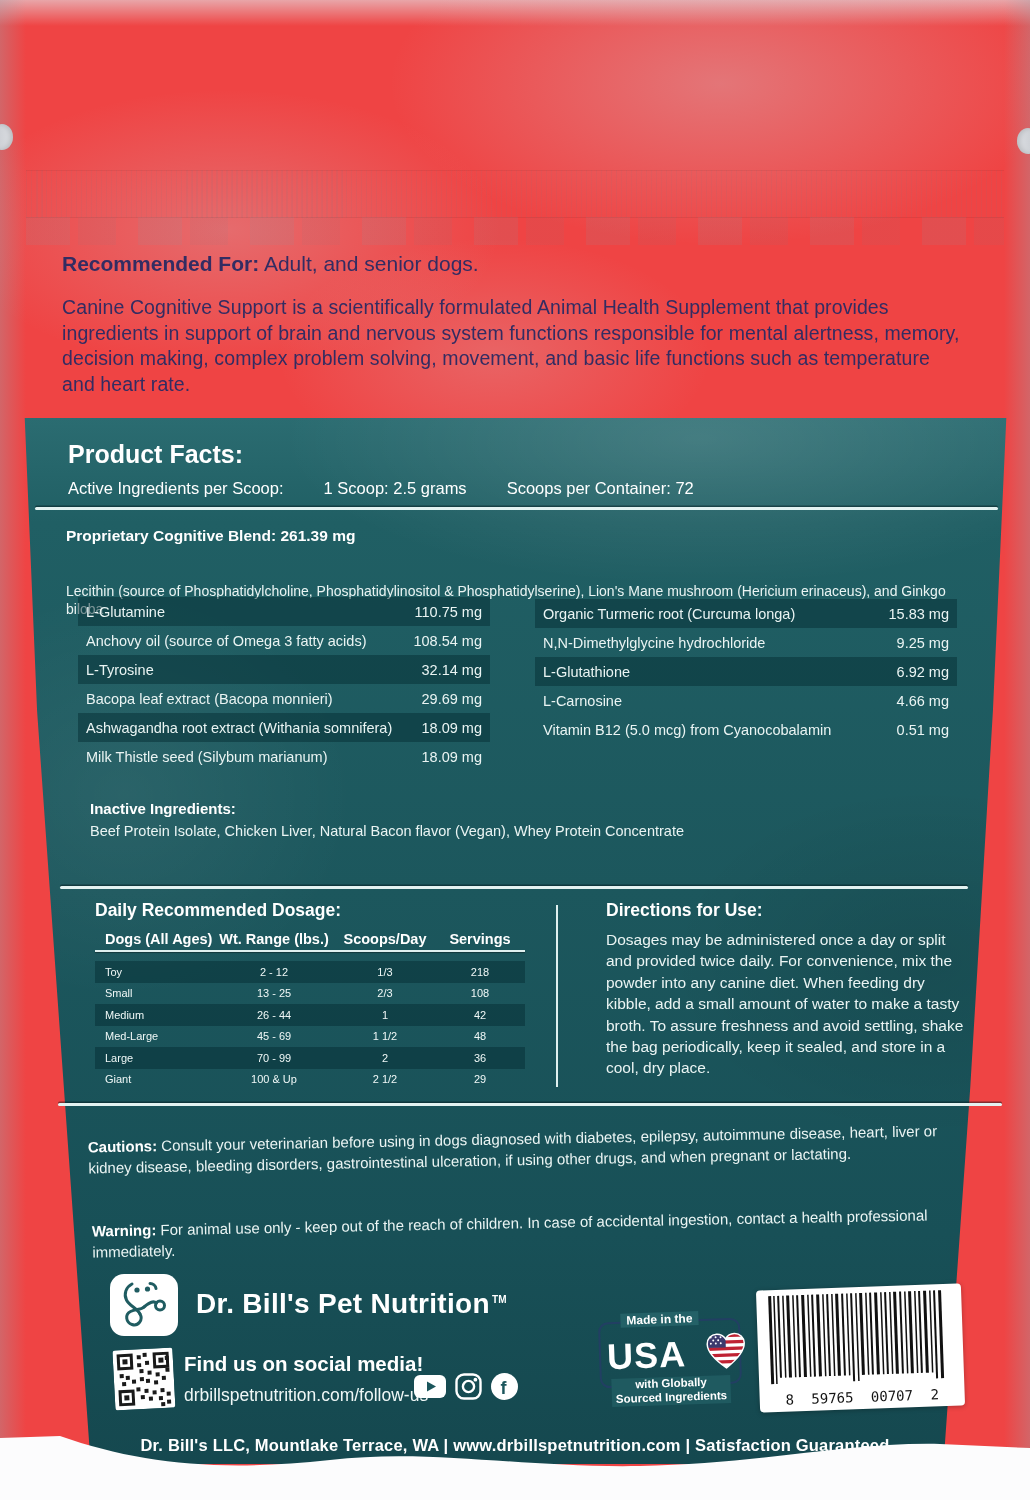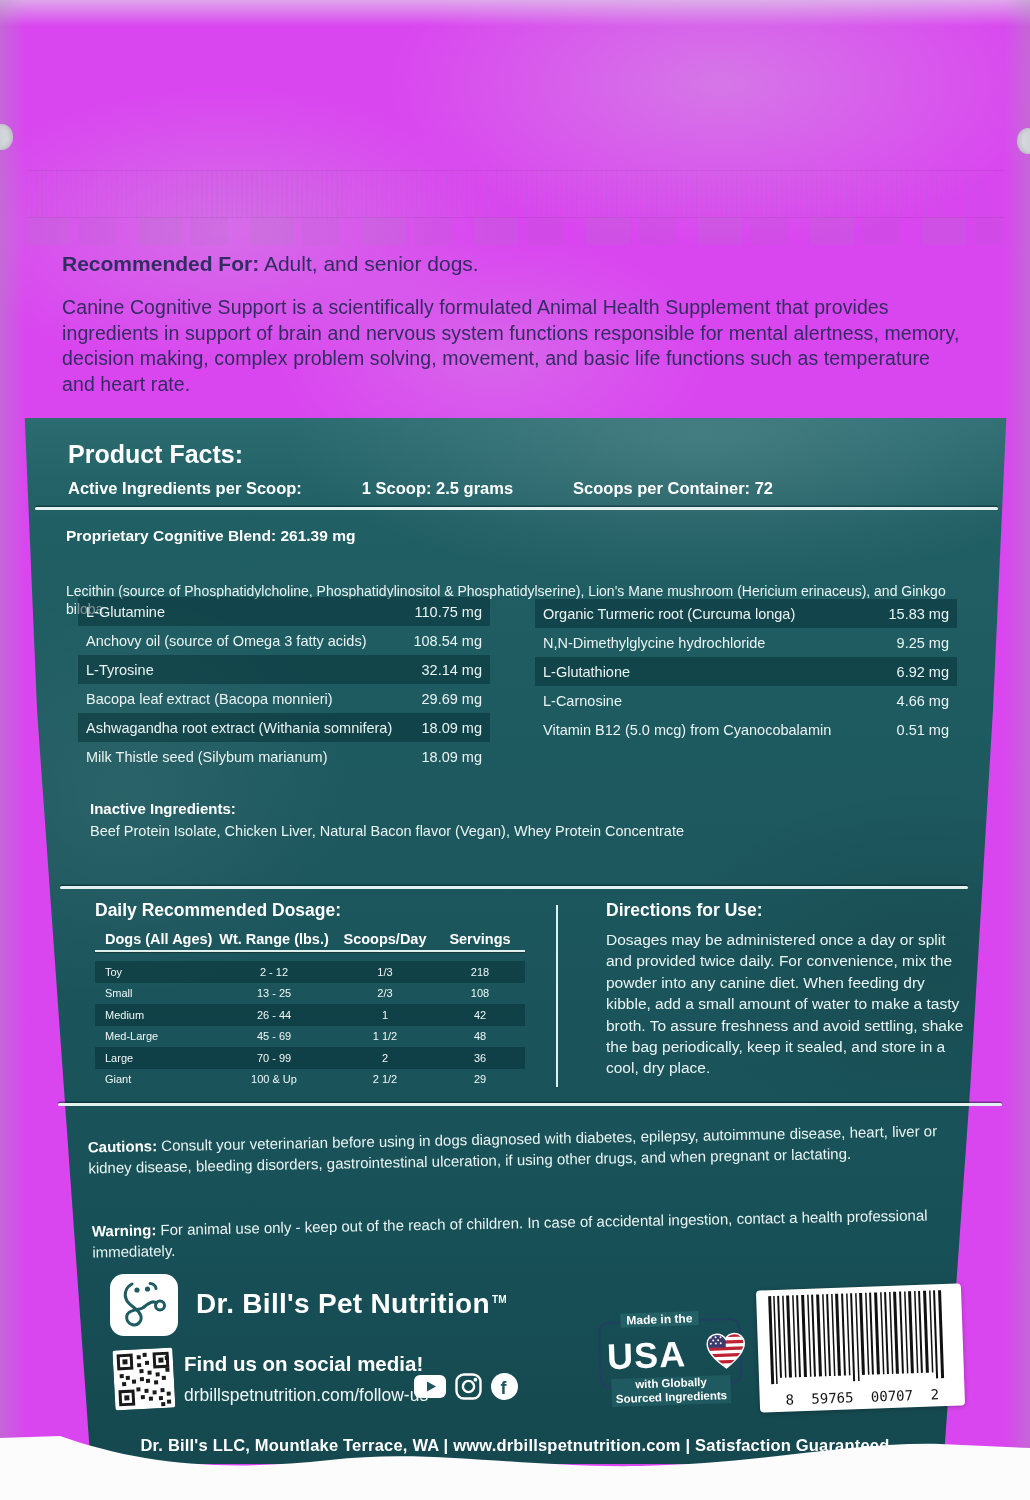--- a/index.html
+++ b/index.html
@@ -1,16 +1,16 @@
 <!DOCTYPE html>
 <html><head>
 <meta charset="utf-8">
 <style>
   html,body{margin:0;padding:0;background:#ffffff;}
-  #bag{position:relative;width:1030px;height:1500px;background:#d946ef;overflow:hidden;
+  #bag{position:relative;width:1030px;height:1500px;background:#ef4444;overflow:hidden;
        font-family:"Liberation Sans",sans-serif;}
   
   .top-shade{position:absolute;left:0;top:0;width:100%;height:418px;
     background:
       radial-gradient(46% 55% at 70% 20%, rgba(206,209,216,0.35), transparent 70%),
       radial-gradient(38% 48% at 22% 55%, rgba(206,209,216,0.28), transparent 70%),
       radial-gradient(30% 40% at 48% 85%, rgba(210,213,219,0.22), transparent 70%),
       linear-gradient(180deg, rgba(228,230,235,0.6) 0px, rgba(228,230,235,0) 26px);}
   .zipper{position:absolute;left:26px;right:26px;top:170px;height:46px;
     background:repeating-linear-gradient(90deg, rgba(115,120,132,0.10) 0 1.5px, rgba(0,0,0,0) 1.5px 5px);
@@ -35,21 +35,21 @@
   .panel-light{position:absolute;left:0;top:418px;width:1030px;height:1046px;z-index:2;pointer-events:none;
     background:
       radial-gradient(58% 20% at 68% 2%, rgba(255,255,255,0.13), transparent 70%),
       radial-gradient(32% 28% at 12% 36%, rgba(255,255,255,0.06), transparent 70%),
       radial-gradient(36% 24% at 90% 52%, rgba(0,0,0,0.10), transparent 70%);
     clip-path:polygon(2.4% 0%,97.7% 0%,96.4% 28%,94.2% 64%,91.6% 100%,8.8% 100%,6.2% 64%,3.6% 28%);}
   .pc{position:absolute;z-index:3;color:#eaf4f3;}
   .sep{position:absolute;z-index:3;height:2.5px;background:#e3f2f1;border-radius:2px;
        box-shadow:0 -1.5px 0 rgba(0,18,22,0.45);}
   .pf-title{left:68px;top:440px;font-size:25px;font-weight:700;color:#fff;}
-  .pf-active{left:68px;top:479px;font-size:16.5px;font-weight:700;color:#fff;display:flex;gap:60px;}
+  .pf-active{left:68px;top:479px;font-size:16.5px;font-weight:400;color:#fff;display:flex;gap:40px;}
   .sep1{left:35px;right:32px;top:507px;}
   .blend-title{left:66px;top:527px;font-size:15.5px;font-weight:700;color:#fff;}
   .blend-desc{left:66px;top:582px;width:900px;font-size:14px;line-height:1.32;}
   .ing-table{position:absolute;z-index:3;}
   .ing-table.left{left:78px;top:597px;width:412px;}
   .ing-table.right{left:535px;top:599px;width:422px;}
   .ing-row{display:flex;justify-content:space-between;align-items:center;height:21px;
            padding:4px 8px;font-size:14.5px;color:#eaf4f3;}
   .ing-row.dark{background:rgba(4,44,50,0.48);}
   .inactive-label{left:90px;top:800px;font-size:15px;font-weight:700;color:#fff;}

